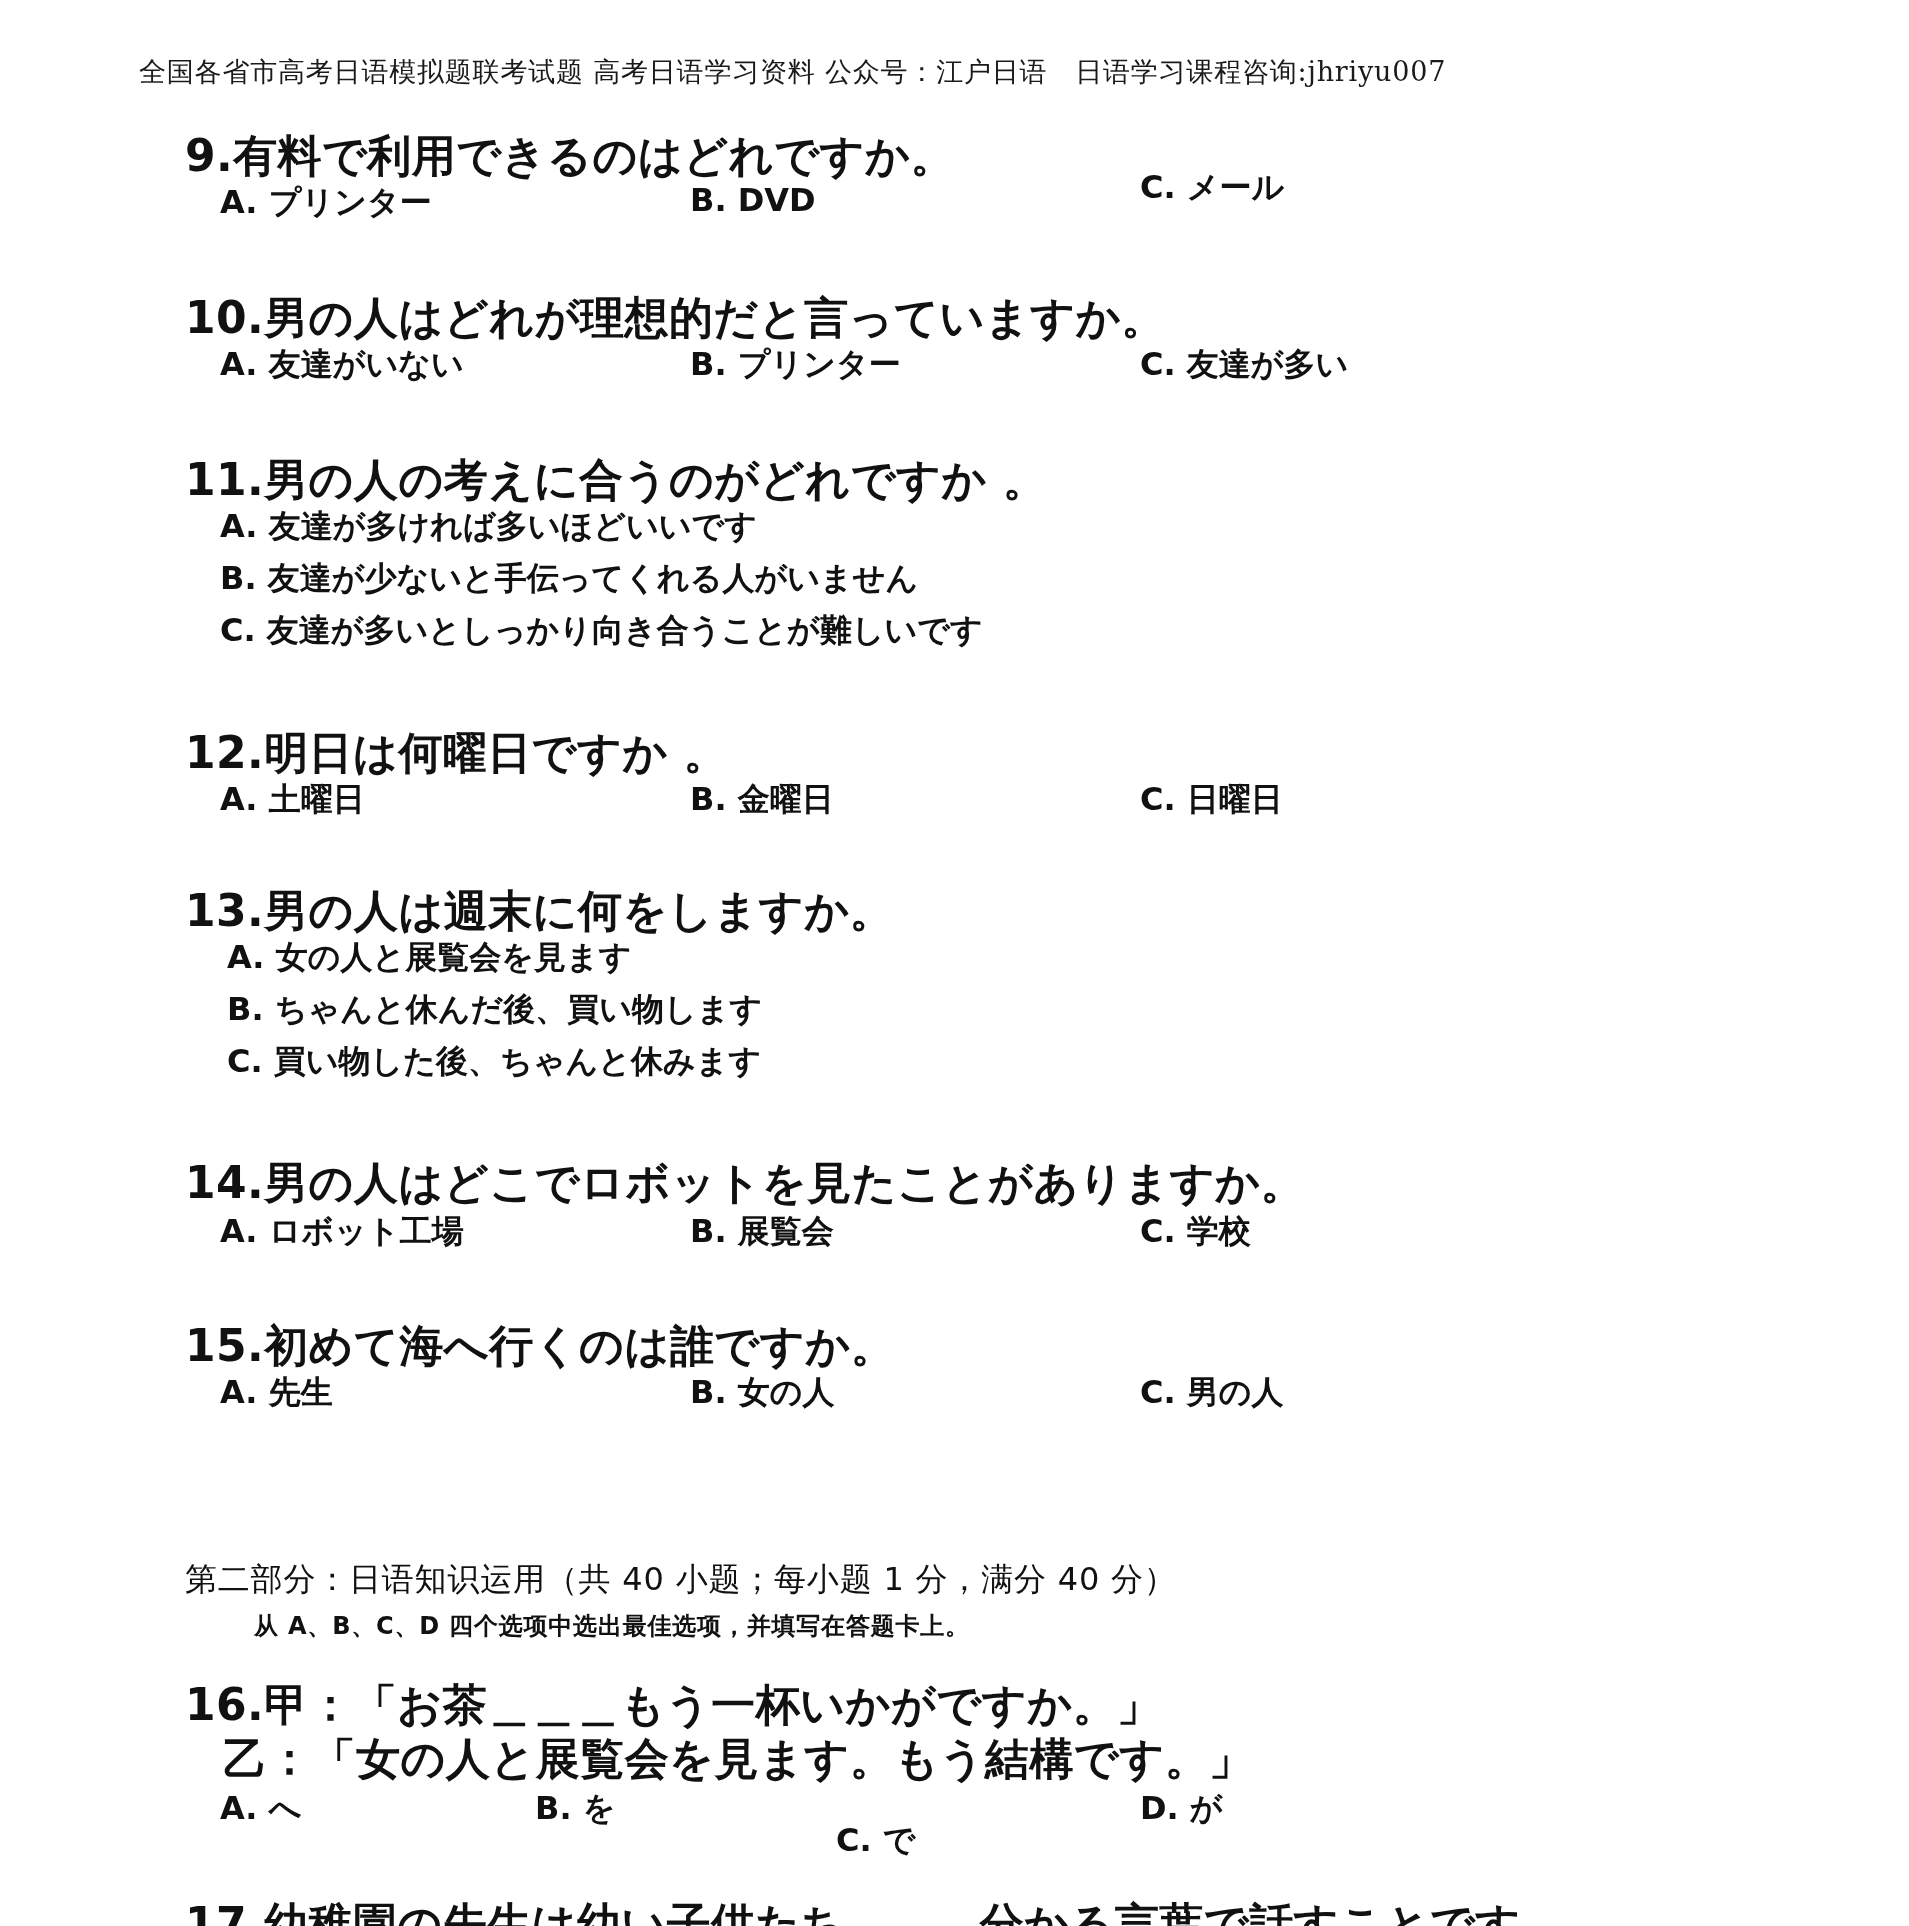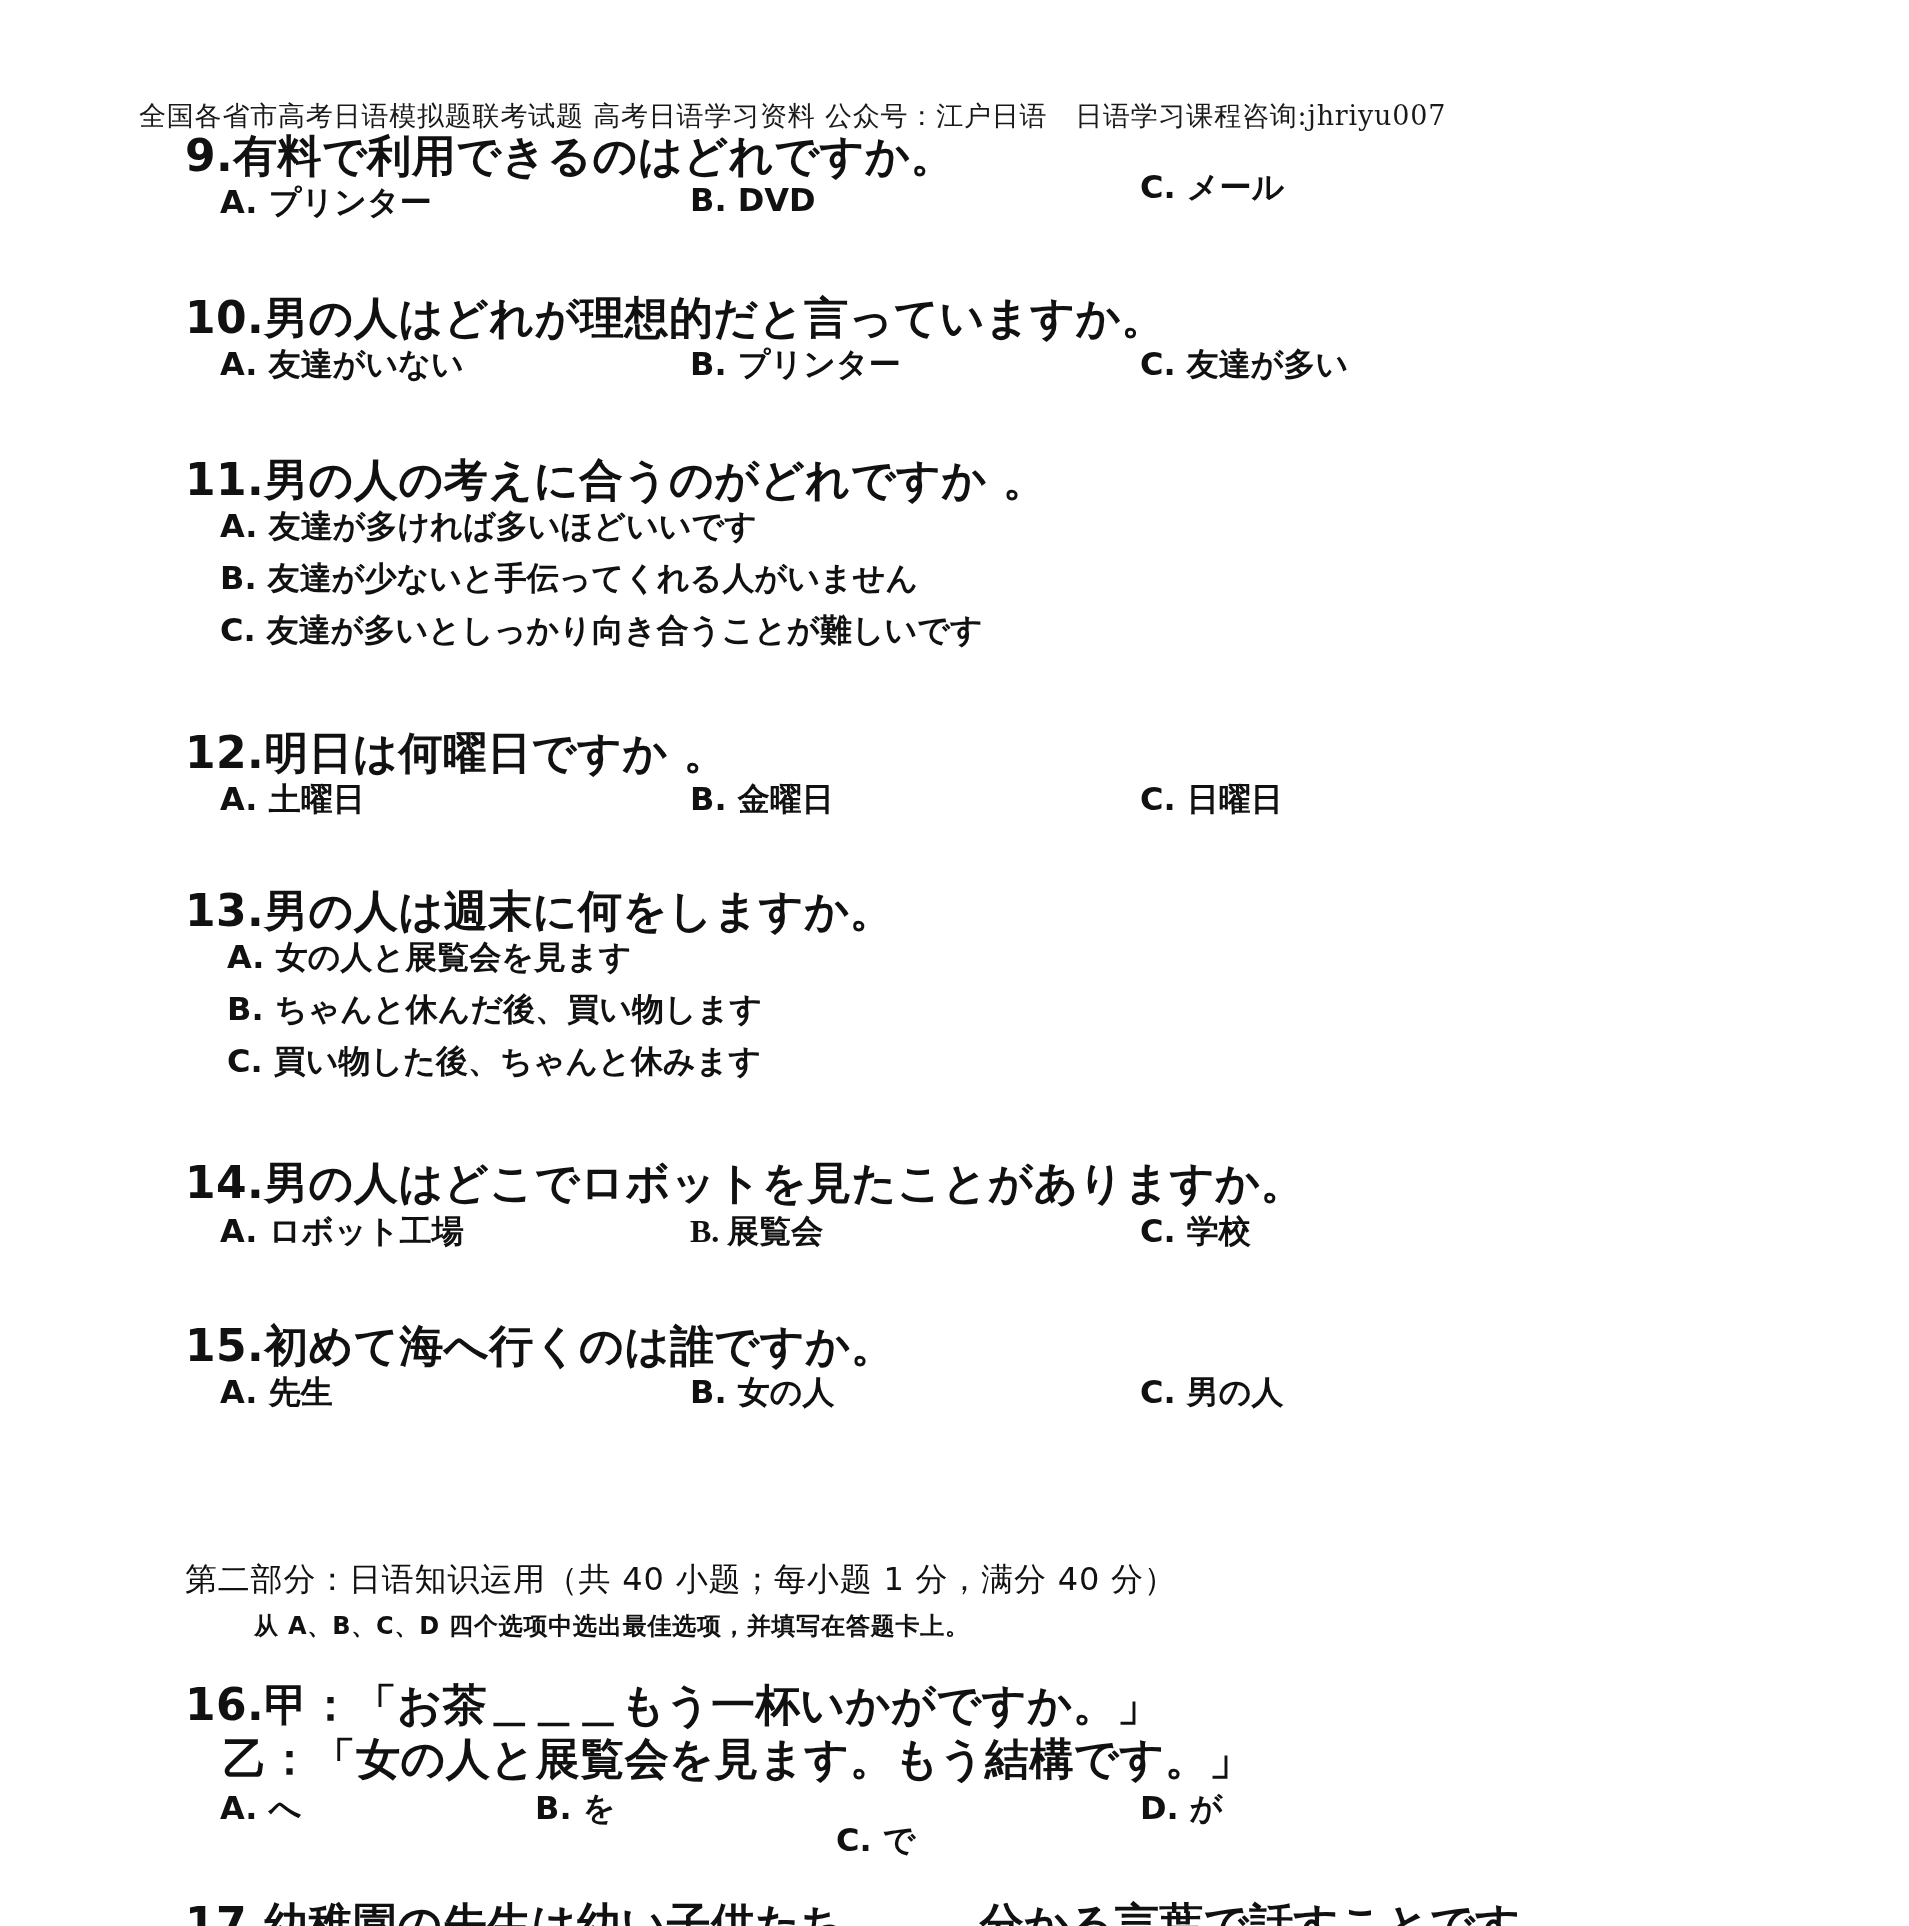--- a/index.html
+++ b/index.html
@@ -4,21 +4,21 @@
 <style>
   html, body { margin: 0; padding: 0; background: #ffffff; }
   body {
     width: 1910px; height: 2700px; position: relative; overflow: hidden;
     font-family: "DejaVu Sans", "Liberation Sans", sans-serif;
     color: #111111;
   }
   .watermark {
     position: absolute; left: 139px; top: 54px;
     font-family: "DejaVu Serif", "Liberation Serif", serif;
-    font-size: 27px; letter-spacing: 0.8px; color: #1a1a1a; white-space: nowrap; margin-top: 44px;
+    font-size: 27px; letter-spacing: 0.8px; color: #1a1a1a; white-space: nowrap;
   }
   .abs { position: absolute; white-space: nowrap; }
   .q { font-size: 44px; font-weight: bold; letter-spacing: 0.4px; }
   .opt { font-size: 32px; font-weight: bold; }
   .section-title { font-size: 32px; font-weight: 400; letter-spacing: 0.8px; margin-top: 6px; }
   .instructions { font-size: 24px; font-weight: 900; letter-spacing: 0.8px; }
 </style>
 </head>
 <body>
 
@@ -67,21 +67,21 @@
   <div class="abs opt" style="left:227px; top:936px;">A. 女の人と展覧会を見ます</div>
   <div class="abs opt" style="left:227px; top:988px;">B. ちゃんと休んだ後、買い物します</div>
   <div class="abs opt" style="left:227px; top:1040px;">C. 買い物した後、ちゃんと休みます</div>
 </div>
 
 <div>
   <div class="abs q" style="left:185px; top:1154px;">
     <span>14.</span><span>男の人はどこでロボットを見たことがありますか。</span>
   </div>
   <div class="abs opt" style="left:220px; top:1210px;">A. ロボット工場</div>
-  <div class="abs opt" style="left:690px; top:1210px;font-family:Liberation Serif, serif;">B. 展覧会</div>
+  <div class="abs opt" style="left:690px; top:1210px;">B. 展覧会</div>
   <div class="abs opt" style="left:1140px; top:1210px;">C. 学校</div>
 </div>
 
 <div>
   <div class="abs q" style="left:185px; top:1317px;">
     <span>15.</span><span>初めて海へ行くのは誰ですか。</span>
   </div>
   <div class="abs opt" style="left:220px; top:1371px;">A. 先生</div>
   <div class="abs opt" style="left:690px; top:1371px;">B. 女の人</div>
   <div class="abs opt" style="left:1140px; top:1371px;">C. 男の人</div>

